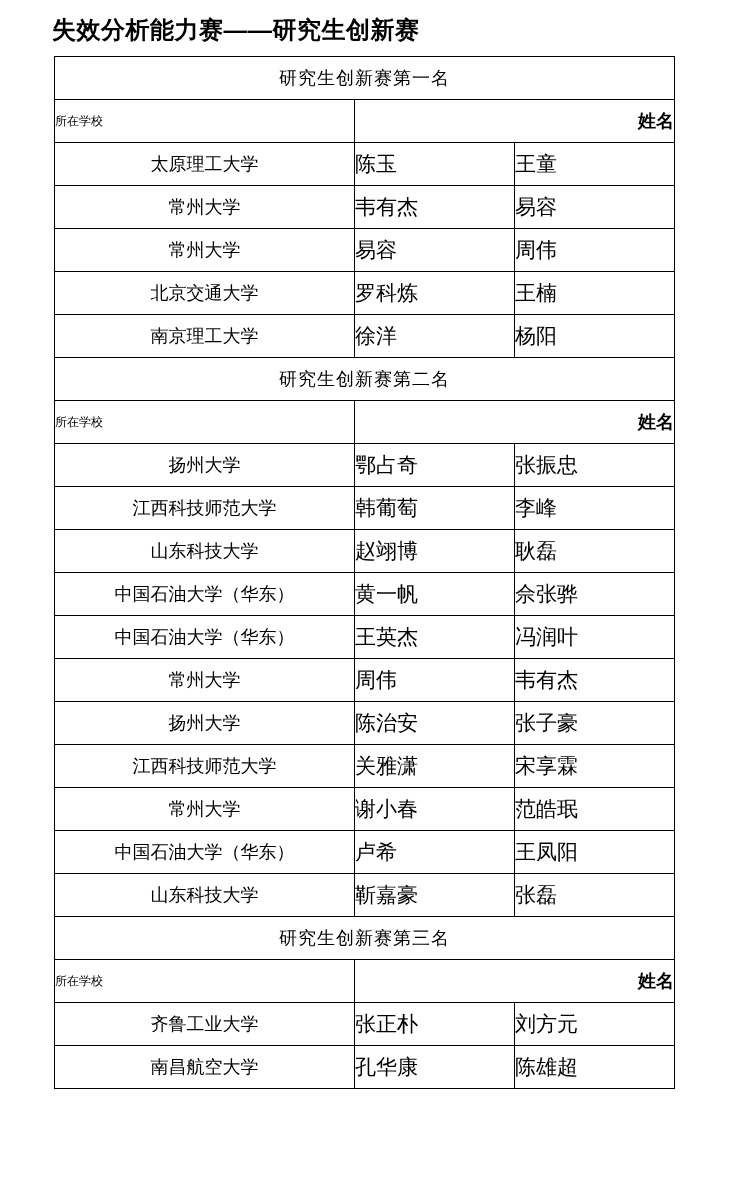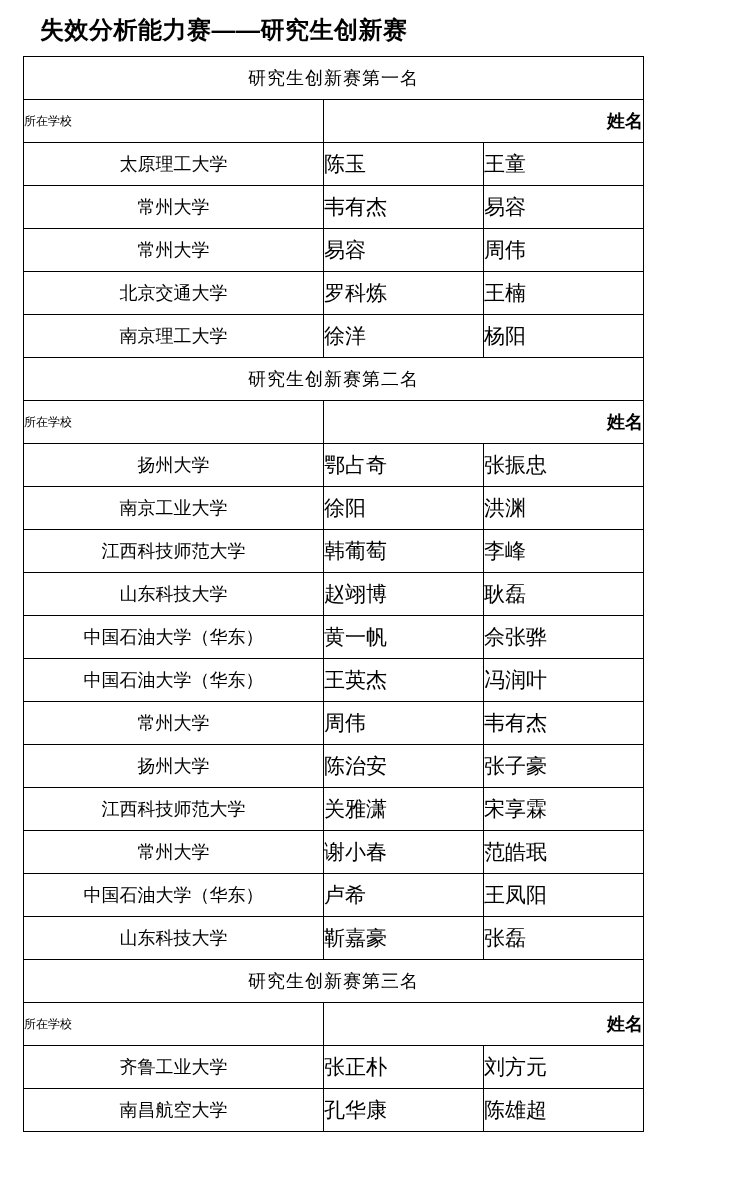--- a/index.html
+++ b/index.html
@@ -12,36 +12,36 @@
     min-height: 1200px;
     font-family: "Liberation Serif", "DejaVu Serif", serif;
     color: #000000;
     -webkit-font-smoothing: antialiased;
   }
   .page {
     position: relative;
     width: 729px;
     min-height: 1200px;
     box-sizing: border-box;
-    padding: 8px 0 0 0;
+    padding: 8px 0 0 12px;
     overflow: hidden;
   }
   .doc-title {
     font-family: "Liberation Sans", "DejaVu Sans", sans-serif;
     font-weight: bold;
     font-size: 24px;
     line-height: 32px;
     letter-spacing: 0.5px;
     margin: 6px 0 10px 40px;
     white-space: nowrap;
   }
   table.result-table {
     border-collapse: collapse;
     table-layout: fixed;
-    margin-left: 23px;
+    margin-left: 42px;
     width: 620px;
     font-size: 18px;
   }
   table.result-table td {
     border: 1px solid #000000;
     height: 42px;
     padding: 0 0 0 0;
     vertical-align: middle;
     line-height: 1.25;
   }
@@ -126,25 +126,20 @@
       <tr>
         <td class="col-head-school">所在学校</td>
         <td class="col-head-name" colspan="2">姓名</td>
       </tr>
       <tr>
         <td class="school">扬州大学</td>
         <td class="name">鄂占奇</td>
         <td class="name">张振忠</td>
       </tr>
       <tr>
-        <td class="school">南京工业大学</td>
-        <td class="name">徐阳</td>
-        <td class="name">洪渊</td>
-      </tr>
-      <tr>
         <td class="school">江西科技师范大学</td>
         <td class="name">韩葡萄</td>
         <td class="name">李峰</td>
       </tr>
       <tr>
         <td class="school">山东科技大学</td>
         <td class="name">赵翊博</td>
         <td class="name">耿磊</td>
       </tr>
       <tr>

